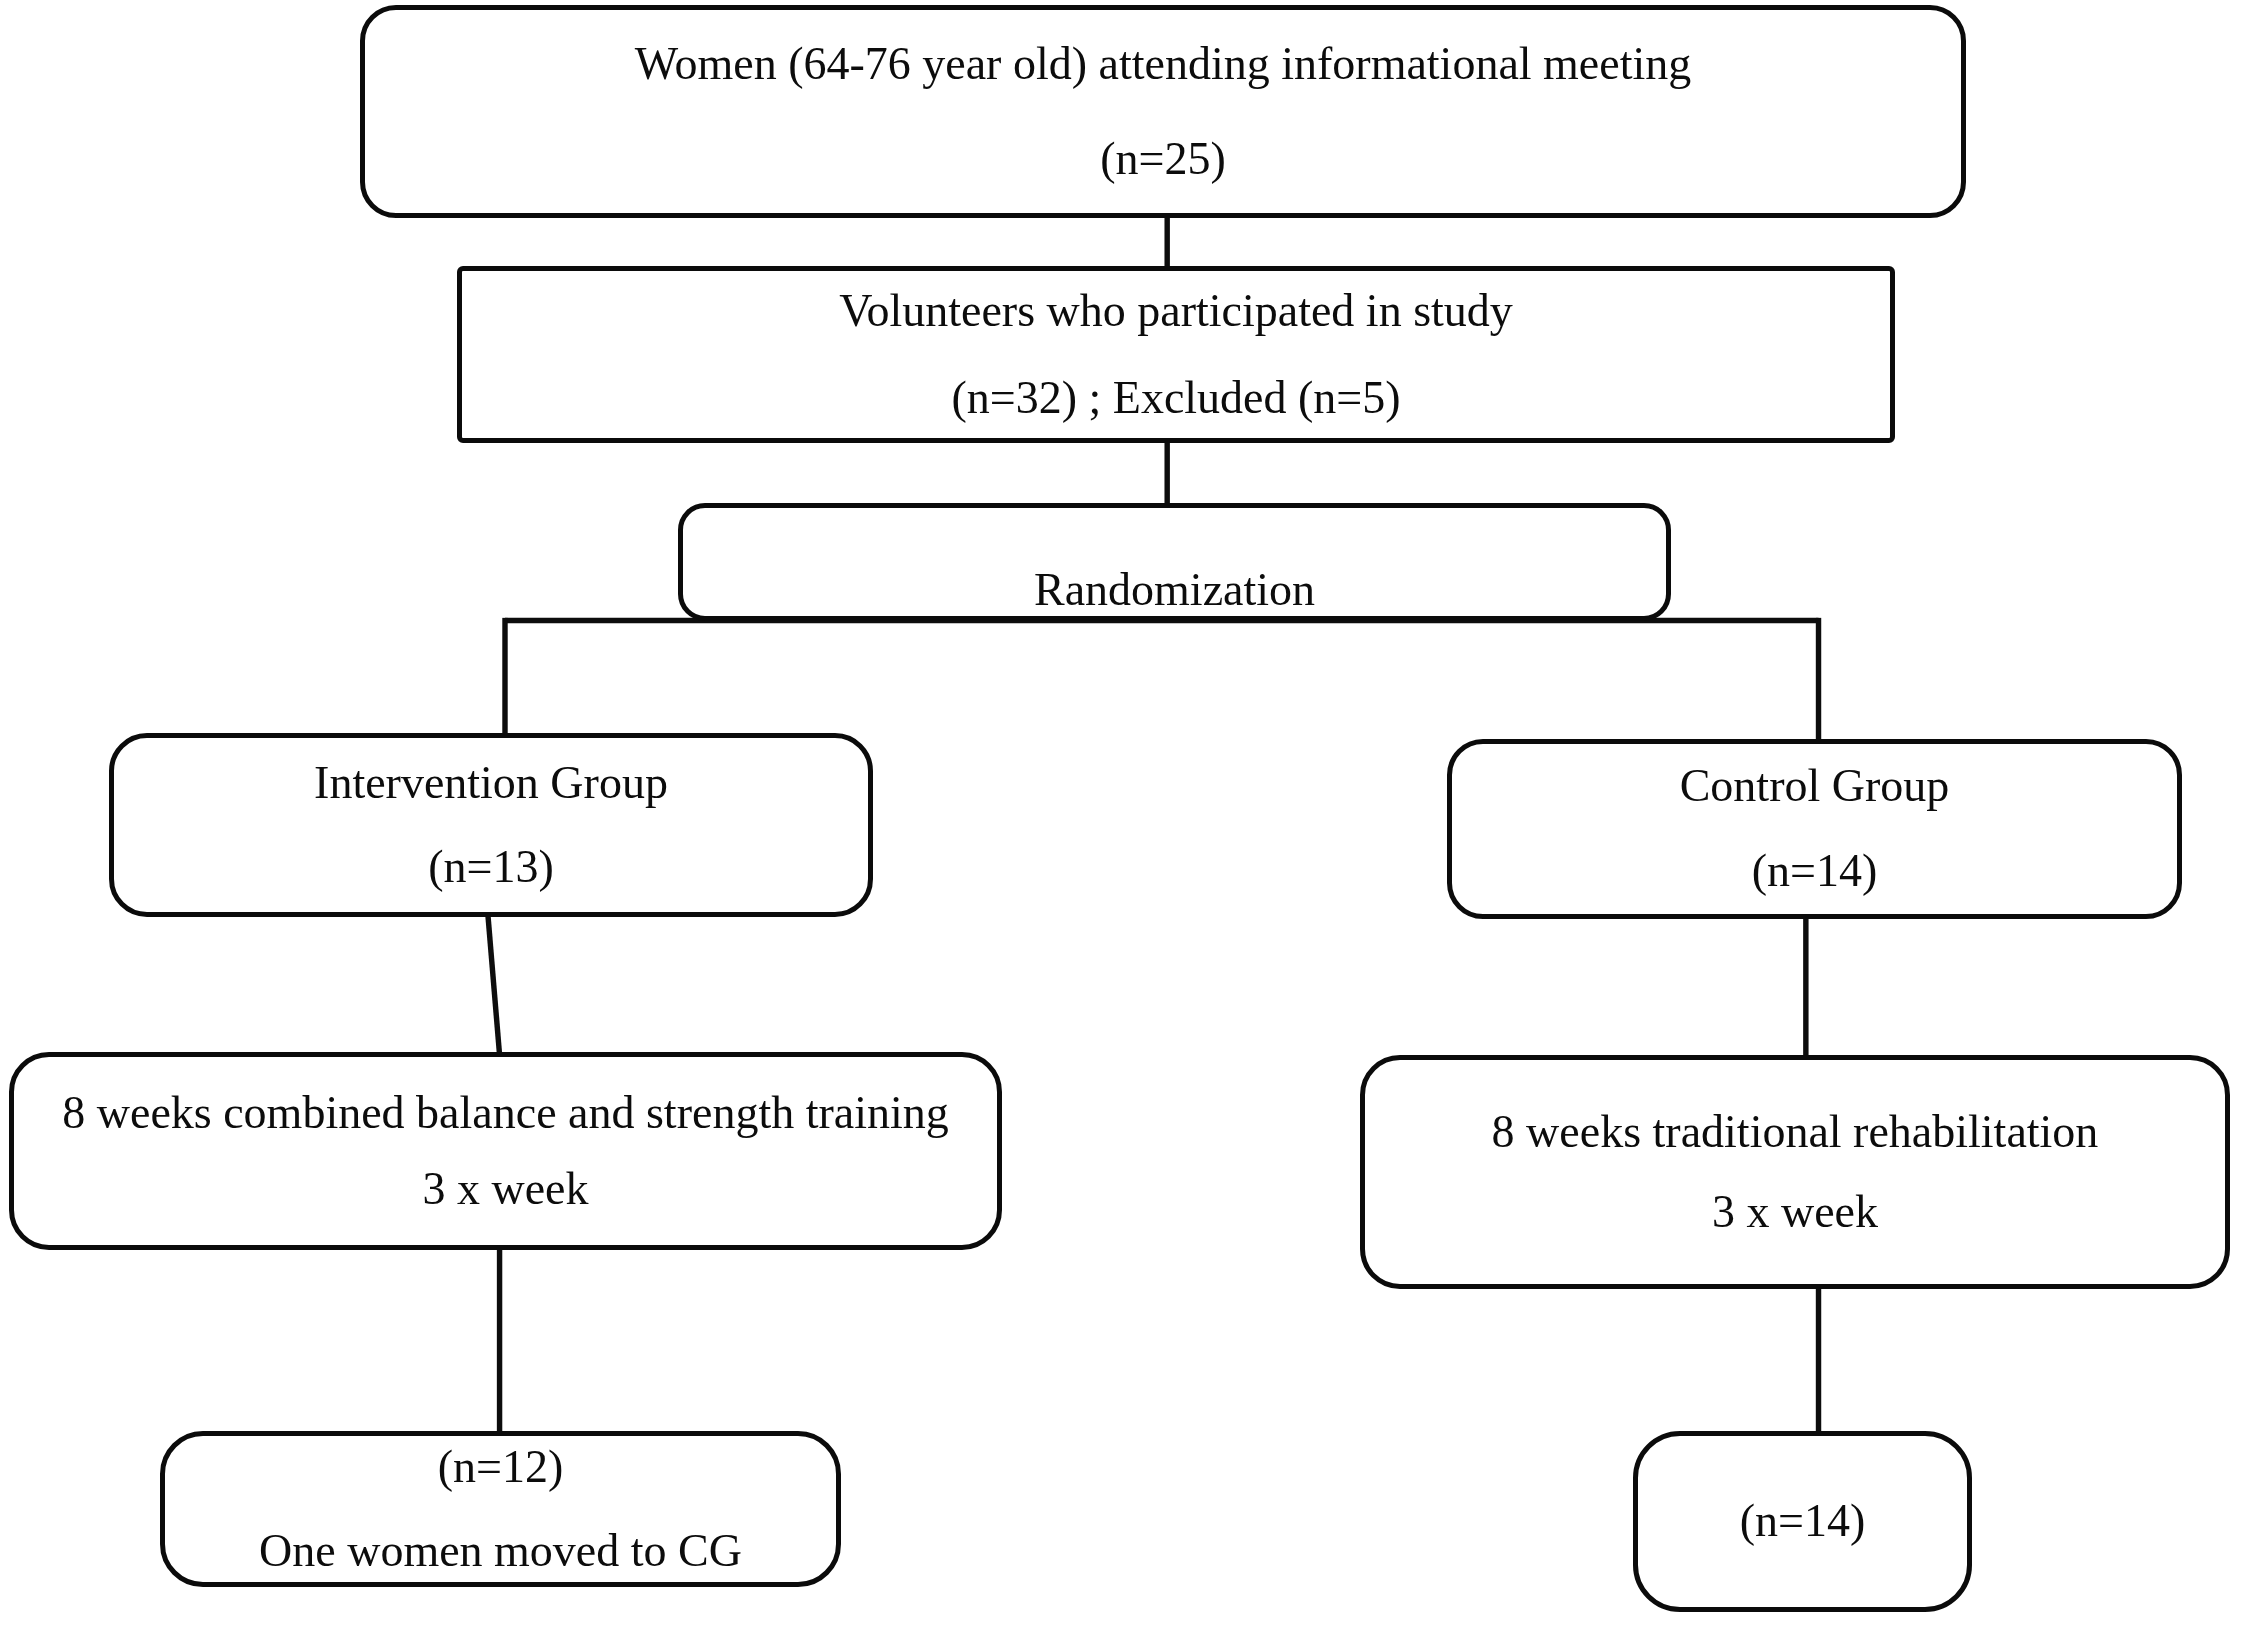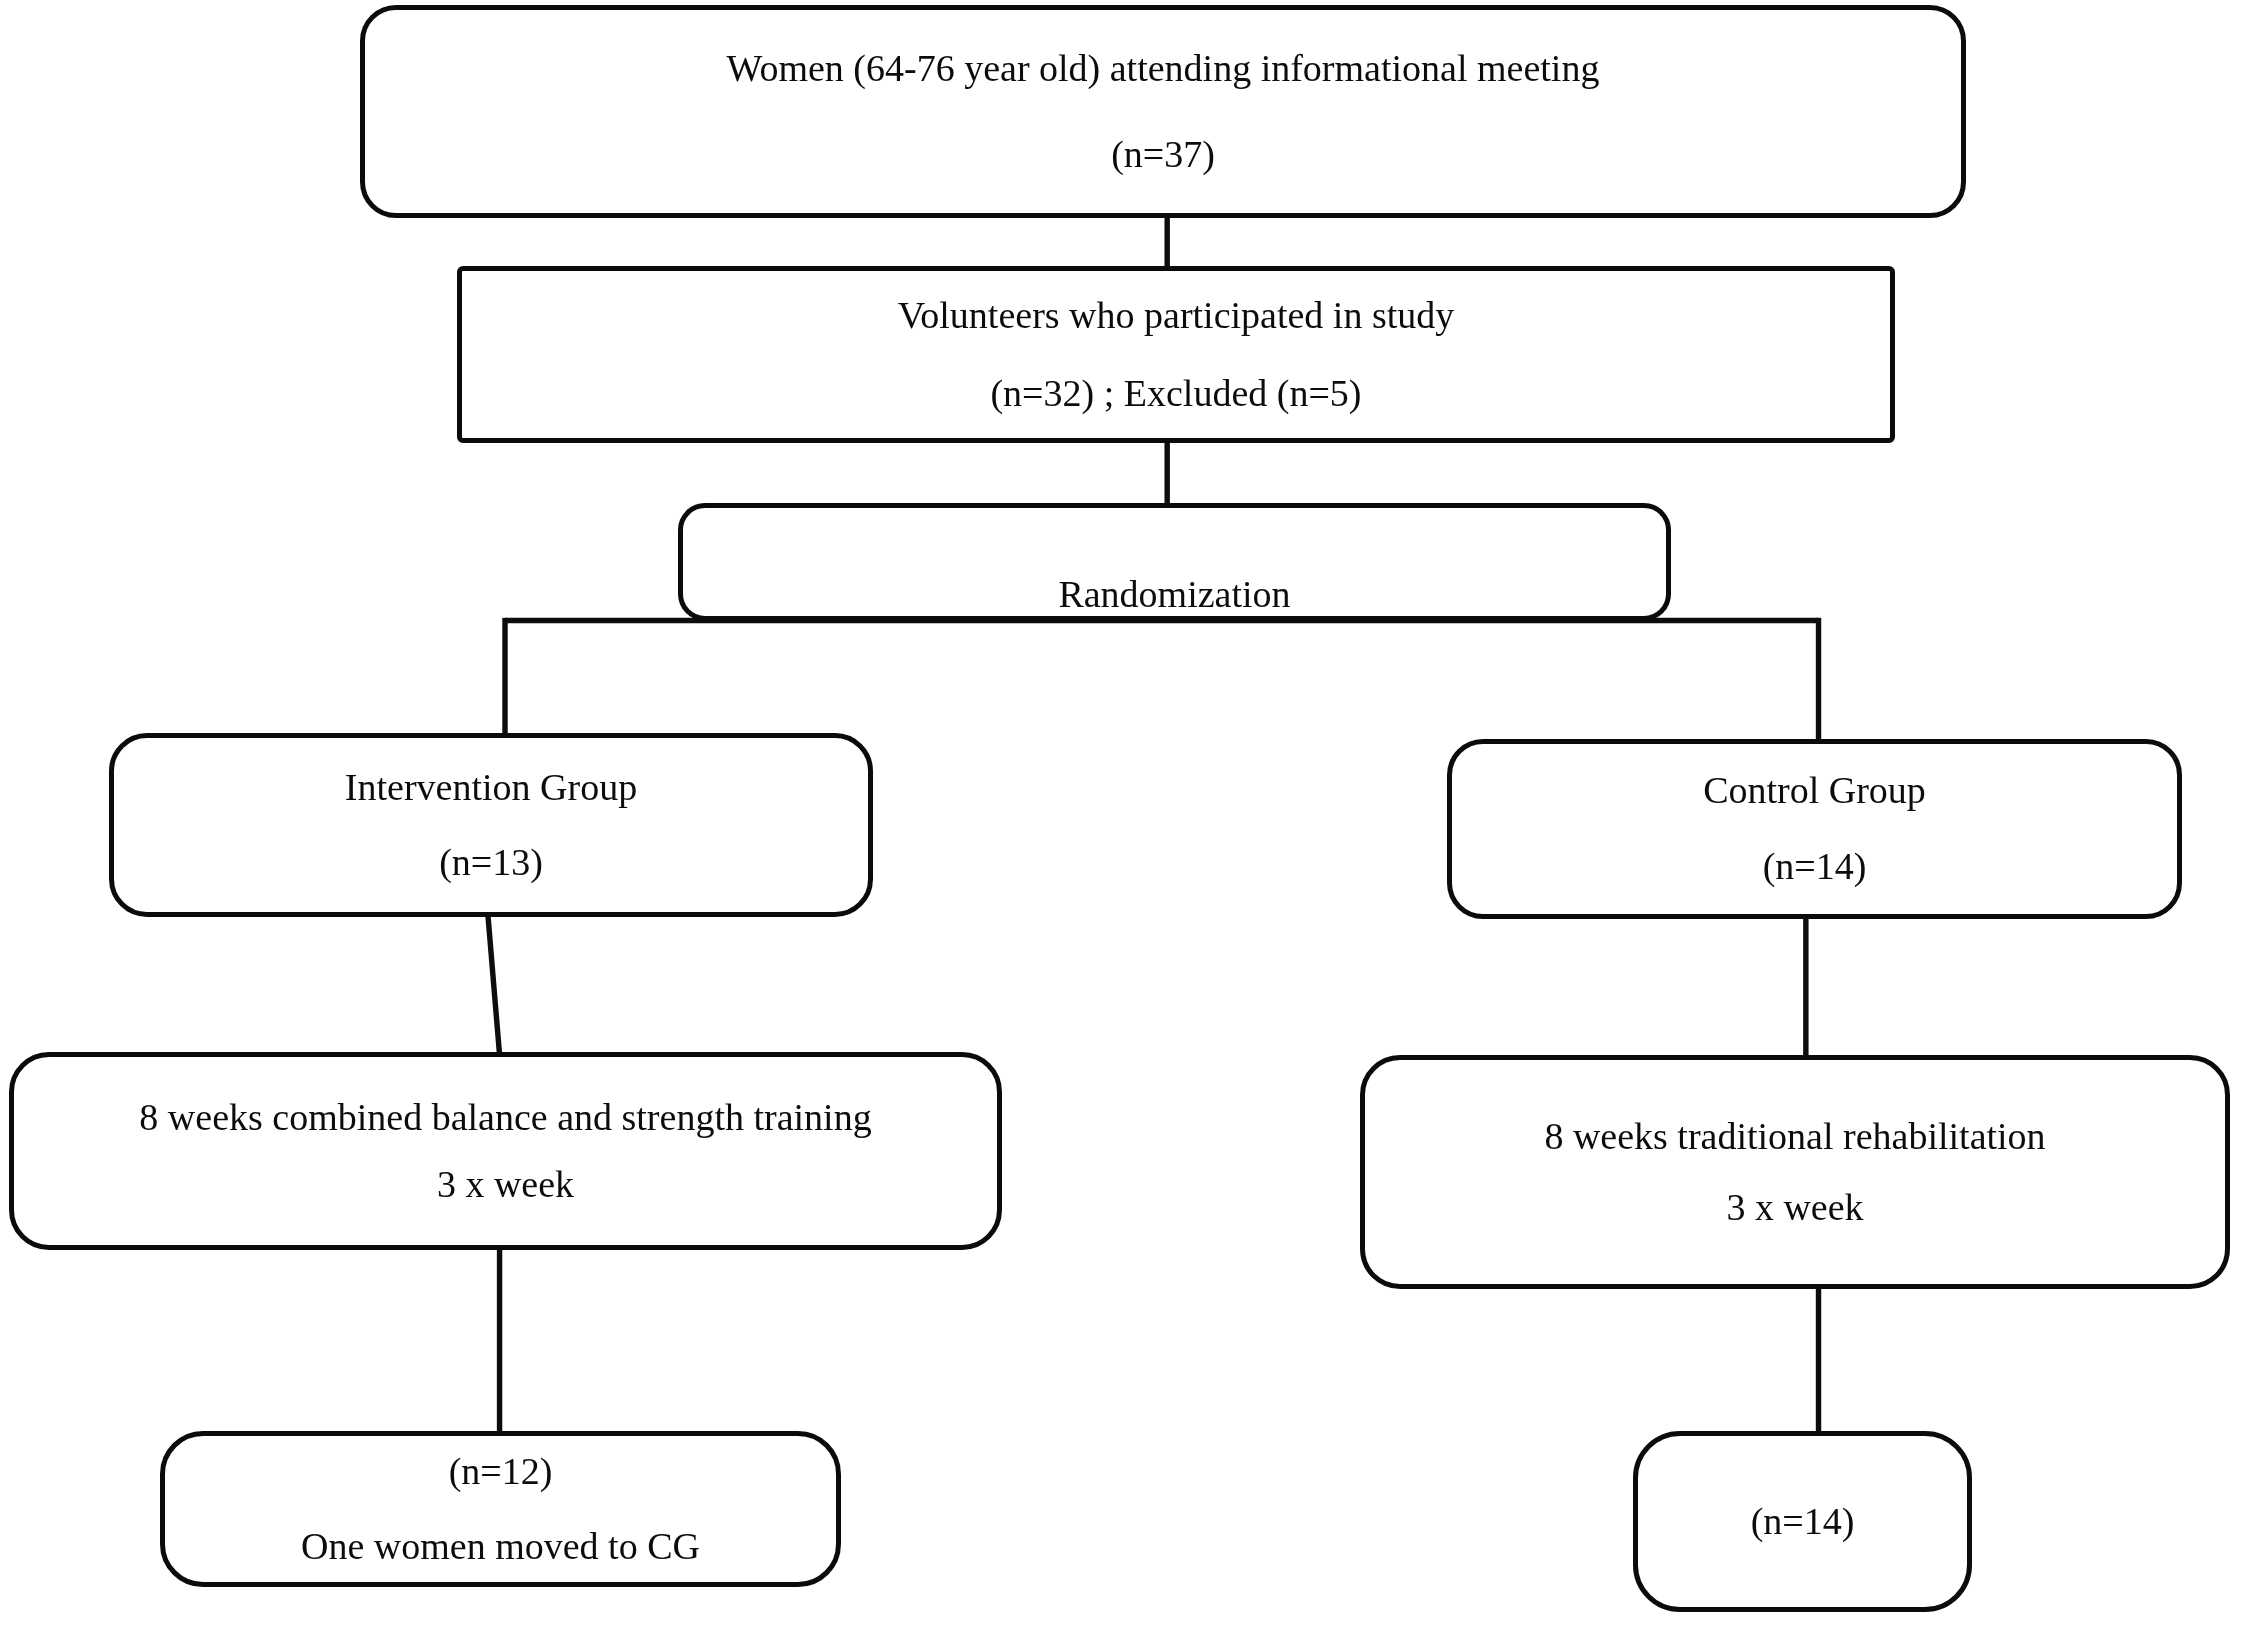--- a/index.html
+++ b/index.html
@@ -31,21 +31,21 @@
     position: absolute;
     box-sizing: border-box;
     background: #ffffff;
     border: 5.4px solid #0b0b0b;
     display: flex;
     flex-direction: column;
     justify-content: center;
     align-items: center;
     gap: 36px;
     text-align: center;
-    font-size: 38px;
+    font-size: 46px;
     line-height: 1.1;
     padding: 0 27px;
   }
   .box span { display: block; white-space: nowrap; }
 
   #box-enrollment            { left: 360px;  top: 5.4px;    width: 1606px; height: 213px; border-radius: 36px; gap: 45px; }
   #box-volunteers            { left: 457px;  top: 266px;  width: 1438px; height: 177px; border-radius: 6px; }
   #box-randomization         { left: 678px;  top: 503px;  width: 993px; height: 118px; border-radius: 27px; justify-content: flex-end; }
   #box-intervention-group    { left: 109px;  top: 733px;  width: 764px;  height: 184px; border-radius: 38px; gap: 33px; }
   #box-control-group         { left: 1447px; top: 739px;  width: 735px;  height: 180px; border-radius: 36px; gap: 34px; align-items: center; }
@@ -66,21 +66,21 @@
     <line x1="558" y1="683" x2="558" y2="813"></line>
     <line x1="2010" y1="683" x2="2010" y2="820"></line>
     <line x1="539" y1="1010" x2="552" y2="1166"></line>
     <line x1="1996" y1="1013" x2="1996" y2="1169"></line>
     <line x1="552" y1="1379" x2="552" y2="1585"></line>
     <line x1="2010" y1="1363" x2="2010" y2="1585"></line>
   </svg>
 
   <div class="box" id="box-enrollment">
     <span>Women (64-76 year old) attending informational meeting</span>
-    <span>(n=37)</span>
+    <span>(n=25)</span>
   </div>
 
   <div class="box" id="box-volunteers">
     <span>Volunteers who participated in study</span>
     <span>(n=32) ; Excluded (n=5)</span>
   </div>
 
   <div class="box" id="box-randomization">
     <span>Randomization</span>
   </div>

